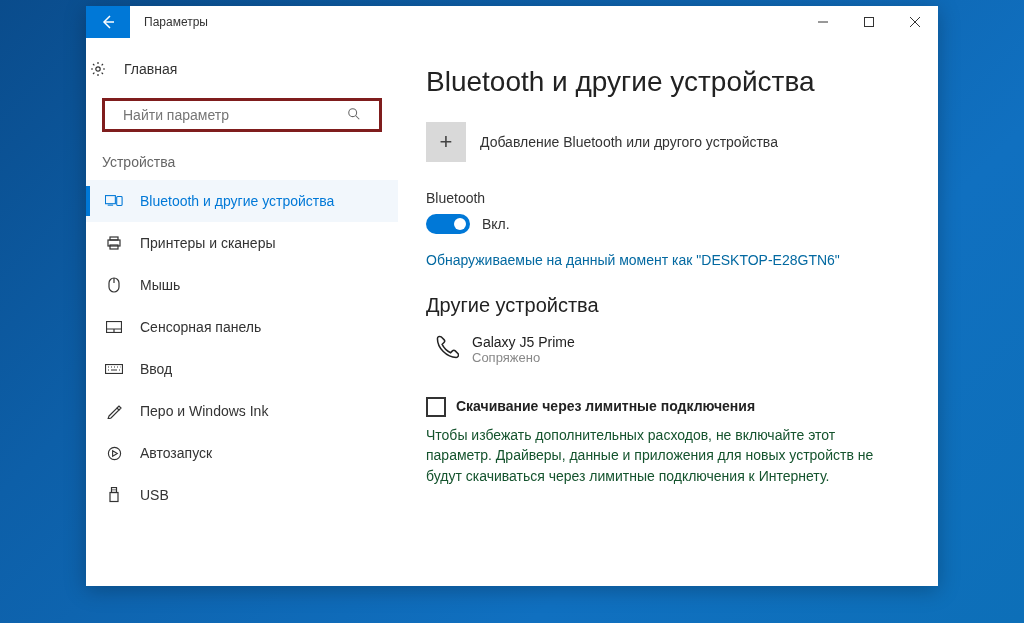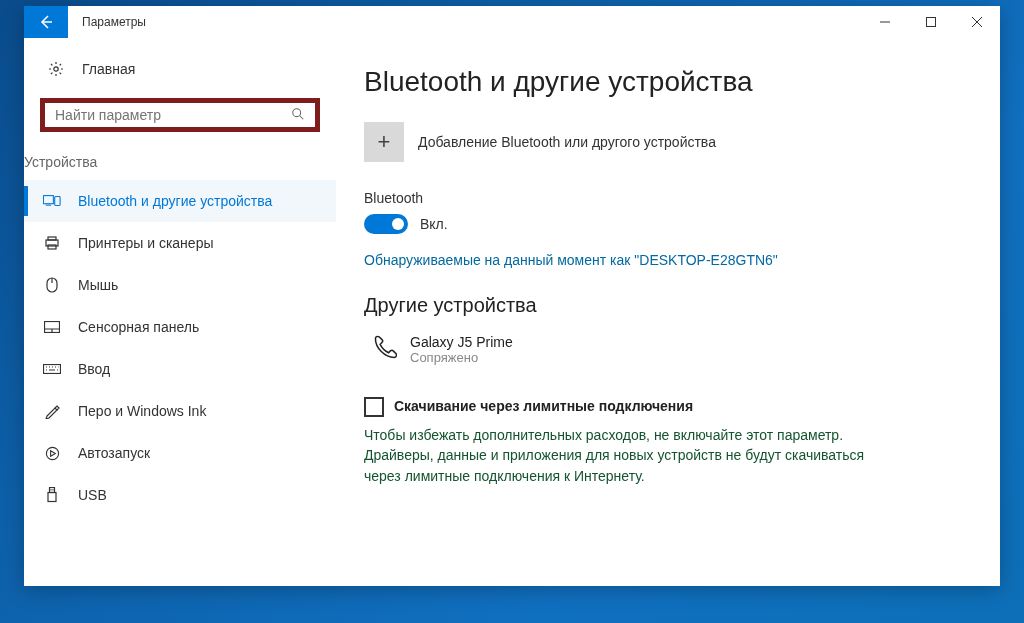--- a/index.html
+++ b/index.html
@@ -7,21 +7,21 @@
   body {
     font-family: "Segoe UI", -apple-system, BlinkMacSystemFont, sans-serif;
     background: linear-gradient(135deg, #0a4c8c 0%, #0d5fa8 30%, #1070c0 70%, #0d6fb8 100%);
     display: flex;
     justify-content: center;
     padding-top: 6px;
     font-size: 14px;
     color: #333;
   }
   .window {
-    width: 976px;
+    width: 852px;
     height: 580px;
     background: #fff;
     display: flex;
     flex-direction: column;
     box-shadow: 0 4px 20px rgba(0,0,0,0.25);
   }
   .titlebar {
     height: 32px;
     display: flex;
     align-items: stretch;
@@ -61,47 +61,47 @@
   }
   .sidebar {
     width: 312px;
     padding: 10px 0 0 0;
     border-right: none;
   }
   .home-row {
     display: flex;
     align-items: center;
     height: 42px;
-    padding: 0 20px;
+    padding: 0 0;
     margin-bottom: 8px;
   }
   .home-row .icon { width: 24px; display:flex; justify-content:center; }
   .home-row span { margin-left: 14px; font-size: 14px; }
   .search-wrap {
     padding: 0 16px 18px 16px;
   }
   .search {
     height: 34px;
-    border: 5px solid #7f1d1d;
-    display: flex;
-    align-items: center;
-    padding: 0 10px;
+    border: 3px solid #7f1d1d;
+    display: flex;
+    align-items: center;
+    padding: 0 18px;
   }
   .search input {
     flex: 1;
     border: none;
     outline: none;
     font-size: 14px;
     font-family: inherit;
     color: #333;
     background: transparent;
   }
   .search .search-icon { color: #666; }
   .group-header {
-    padding: 4px 16px 10px 0;
+    padding: 4px 16px 10px 16px;
     font-size: 14px;
     color: #666;
   }
   .nav-item {
     display: flex;
     align-items: center;
     height: 42px;
     padding: 0 16px;
     position: relative;
   }

